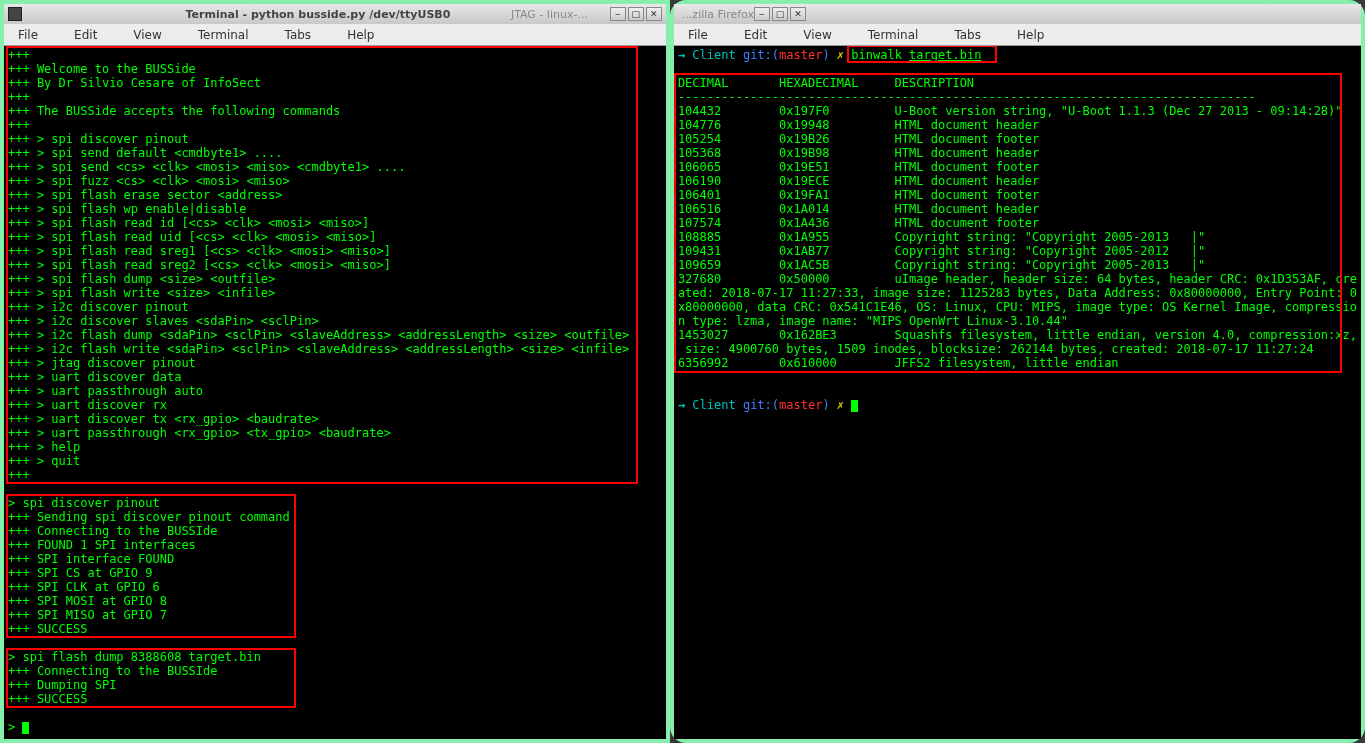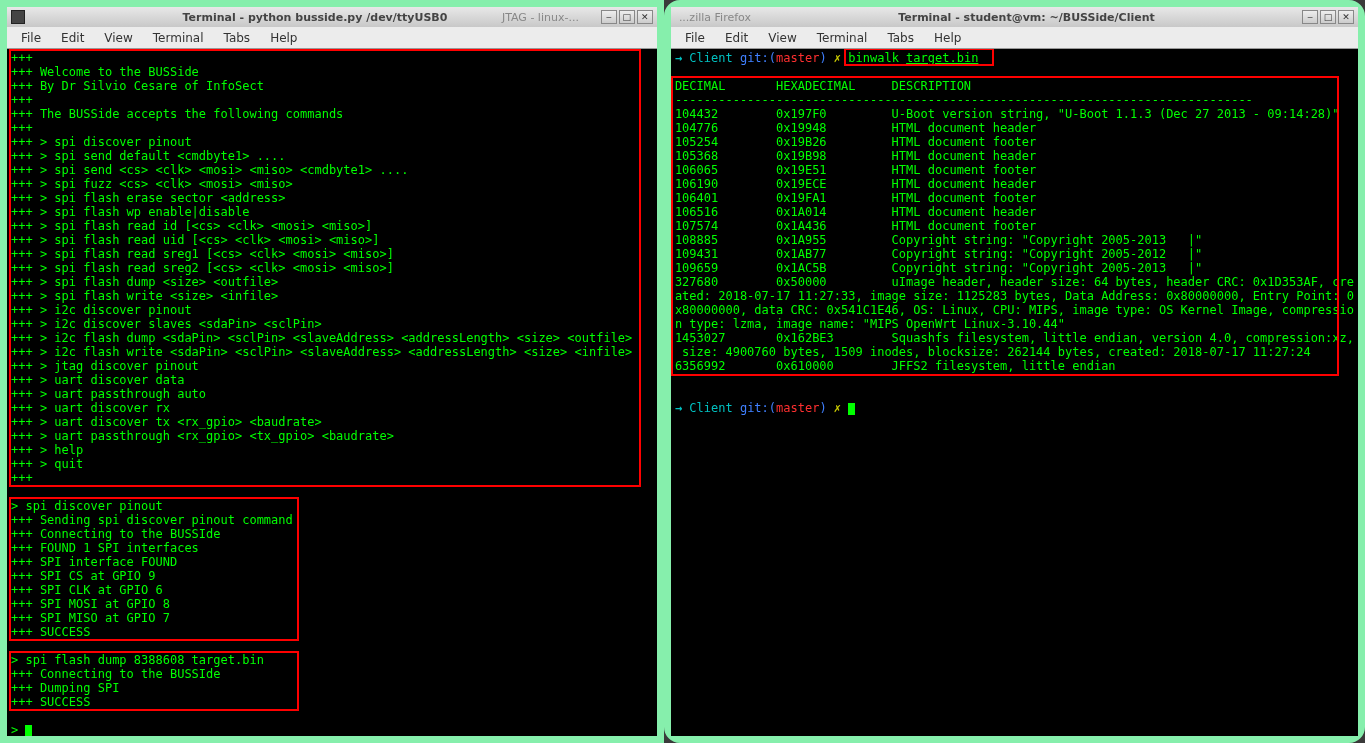--- a/index.html
+++ b/index.html
@@ -8,21 +8,21 @@
     font-size: 12px;
     background: #3a3a3a;
     width: 1365px;
     height: 743px;
     overflow: hidden;
     display: flex;
   }
   .window {
     display: flex;
     flex-direction: column;
-    border: 7px solid #86efac;
+    border: 4px solid #86efac;
     background: #000;
   }
   .window.left { width: 682px; }
   .window.right { flex: 1; border-radius: 16px; }
   .titlebar {
     height: 20px;
     background: linear-gradient(to bottom, #e8e8e8, #c8c8c8);
     display: flex;
     align-items: center;
     padding: 0 4px;
@@ -52,21 +52,21 @@
   }
   .menubar {
     height: 22px;
     background: #ececec;
     display: flex;
     align-items: center;
     padding: 0 4px;
     font-family: "DejaVu Sans", sans-serif;
     font-size: 12px;
     color: #333;
-    gap: 0;
+    gap: 16px;
     border-bottom: 1px solid #999;
   }
   .menubar .menuitem {
     padding: 2px 10px;
     cursor: pointer;
   }
   .term {
     background: #000;
     flex: 1;
     padding: 2px 4px;
@@ -116,21 +116,20 @@
     <span class="menuitem">Terminal</span>
     <span class="menuitem">Tabs</span>
     <span class="menuitem">Help</span>
   </div>
   <div class="term" id="term-left"><div style="position:relative;"><div>+++</div><div>+++ Welcome to the BUSSide</div><div>+++ By Dr Silvio Cesare of InfoSect</div><div>+++</div><div>+++ The BUSSide accepts the following commands</div><div>+++</div><div>+++ &gt; spi discover pinout</div><div>+++ &gt; spi send default &lt;cmdbyte1&gt; ....</div><div>+++ &gt; spi send &lt;cs&gt; &lt;clk&gt; &lt;mosi&gt; &lt;miso&gt; &lt;cmdbyte1&gt; ....</div><div>+++ &gt; spi fuzz &lt;cs&gt; &lt;clk&gt; &lt;mosi&gt; &lt;miso&gt;</div><div>+++ &gt; spi flash erase sector &lt;address&gt;</div><div>+++ &gt; spi flash wp enable|disable</div><div>+++ &gt; spi flash read id [&lt;cs&gt; &lt;clk&gt; &lt;mosi&gt; &lt;miso&gt;]</div><div>+++ &gt; spi flash read uid [&lt;cs&gt; &lt;clk&gt; &lt;mosi&gt; &lt;miso&gt;]</div><div>+++ &gt; spi flash read sreg1 [&lt;cs&gt; &lt;clk&gt; &lt;mosi&gt; &lt;miso&gt;]</div><div>+++ &gt; spi flash read sreg2 [&lt;cs&gt; &lt;clk&gt; &lt;mosi&gt; &lt;miso&gt;]</div><div>+++ &gt; spi flash dump &lt;size&gt; &lt;outfile&gt;</div><div>+++ &gt; spi flash write &lt;size&gt; &lt;infile&gt;</div><div>+++ &gt; i2c discover pinout</div><div>+++ &gt; i2c discover slaves &lt;sdaPin&gt; &lt;sclPin&gt;</div><div>+++ &gt; i2c flash dump &lt;sdaPin&gt; &lt;sclPin&gt; &lt;slaveAddress&gt; &lt;addressLength&gt; &lt;size&gt; &lt;outfile&gt;</div><div>+++ &gt; i2c flash write &lt;sdaPin&gt; &lt;sclPin&gt; &lt;slaveAddress&gt; &lt;addressLength&gt; &lt;size&gt; &lt;infile&gt;</div><div>+++ &gt; jtag discover pinout</div><div>+++ &gt; uart discover data</div><div>+++ &gt; uart passthrough auto</div><div>+++ &gt; uart discover rx</div><div>+++ &gt; uart discover tx &lt;rx_gpio&gt; &lt;baudrate&gt;</div><div>+++ &gt; uart passthrough &lt;rx_gpio&gt; &lt;tx_gpio&gt; &lt;baudrate&gt;</div><div>+++ &gt; help</div><div>+++ &gt; quit</div><div>+++</div><div class="redbox" style="left:-2px;top:-2px;width:632px;height:438px;"></div></div><div> </div><div style="position:relative;"><div>&gt; spi discover pinout</div><div>+++ Sending spi discover pinout command</div><div>+++ Connecting to the BUSSIde</div><div>+++ FOUND 1 SPI interfaces</div><div>+++ SPI interface FOUND</div><div>+++ SPI CS at GPIO 9</div><div>+++ SPI CLK at GPIO 6</div><div>+++ SPI MOSI at GPIO 8</div><div>+++ SPI MISO at GPIO 7</div><div>+++ SUCCESS</div><div class="redbox" style="left:-2px;top:-2px;width:290px;height:144px;"></div></div><div> </div><div style="position:relative;"><div>&gt; spi flash dump 8388608 target.bin</div><div>+++ Connecting to the BUSSIde</div><div>+++ Dumping SPI</div><div>+++ SUCCESS</div><div class="redbox" style="left:-2px;top:-2px;width:290px;height:60px;"></div></div><div> </div><div>&gt; <span class="cursor"></span></div></div>
 </div>
 
 <div class="window right">
   <div class="titlebar">
     <span style="color:#888;font-size:11px;padding-left:4px;">...zilla Firefox</span>
-    <span class="title">Terminal - student@vm: ~/BUSSide/Client</span>
     <div class="winbtns">
       <div class="winbtn">‒</div>
       <div class="winbtn">□</div>
       <div class="winbtn">✕</div>
     </div>
   </div>
   <div class="menubar">
     <span class="menuitem">File</span>
     <span class="menuitem">Edit</span>
     <span class="menuitem">View</span>

